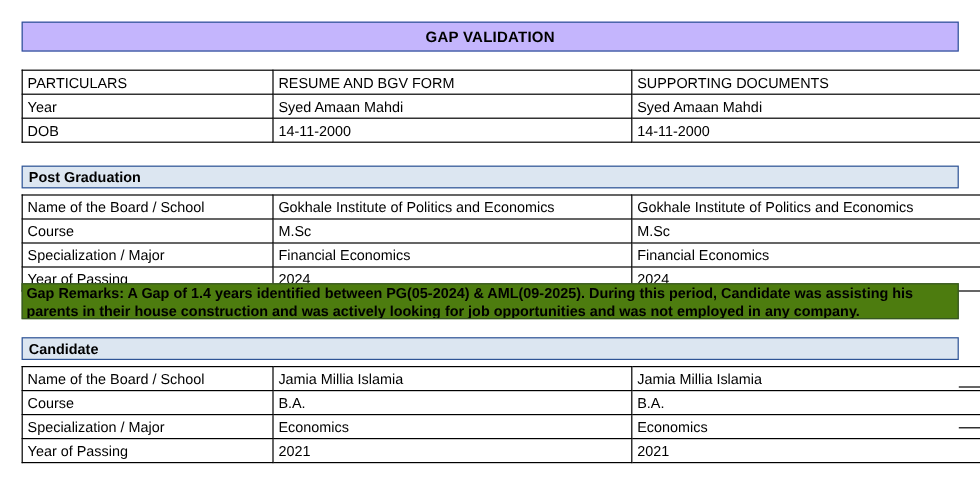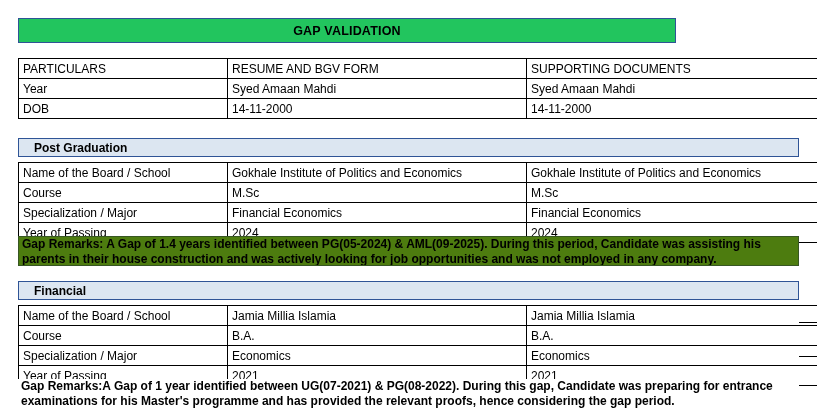--- a/index.html
+++ b/index.html
@@ -21,23 +21,23 @@
     width: 817px;
     height: 419px;
     box-sizing: border-box;
     padding: 0;
   }
   
   .title-bar {
     position: absolute;
     left: 18px;
     top: 18px;
-    width: 658px;
+    width: 781px;
     height: 25px;
-    background: #22c55e;
+    background: #c4b5fd;
     border: 1px solid #2f5496;
     box-sizing: border-box;
     display: flex;
     align-items: center;
     justify-content: center;
   }
   .title-bar .title-text {
     font-weight: bold;
     font-size: 12.5px;
     letter-spacing: 0.2px;
@@ -71,21 +71,21 @@
 
   
   .section-band {
     background: #dce6f1;
     border: 1px solid #2f5496;
     box-sizing: border-box;
     width: 781px;
     height: 19px;
     display: flex;
     align-items: center;
-    padding-left: 15px;
+    padding-left: 5px;
     font-weight: bold;
     font-size: 12px;
   }
 
   
   .block { position: absolute; left: 18px; }
 
   #particulars-table { top: 58px; }
   #post-grad-band   { top: 138px; }
   #post-grad-table  { top: 162px; }
@@ -184,21 +184,21 @@
         <td class="col-b">2024</td>
         <td class="col-c">2024</td>
       </tr>
     </tbody>
       </table>
   </div>
 
   <div class="remark" id="pg-remark">Gap Remarks: A Gap of 1.4 years identified between PG(05-2024) &amp; AML(09-2025). During this period, Candidate was assisting his parents in their house construction and was actively looking for job opportunities and was not employed in any company.</div>
 
   <div class="block section-band" id="grad-band">
-    <span>Financial</span>
+    <span>Candidate</span>
   </div>
 
   <div class="block" id="grad-table">
     <table class="grid">
       <tbody>
           <tr>
         <td class="col-a">Name of the Board / School</td>
         <td class="col-b">Jamia Millia Islamia</td>
         <td class="col-c">Jamia Millia Islamia</td>
       </tr>
@@ -214,18 +214,17 @@
       </tr>
       <tr>
         <td class="col-a">Year of Passing</td>
         <td class="col-b">2021</td>
         <td class="col-c">2021</td>
       </tr>
     </tbody>
       </table>
   </div>
 
-  <div class="remark" id="ug-remark">Gap Remarks:A Gap of 1 year identified between UG(07-2021) &amp; PG(08-2022). During this gap, Candidate was preparing for entrance examinations for his Master's programme and has provided the relevant proofs, hence considering the gap period.</div>
 
   <div class="stray-line" id="stray-1"></div>
   <div class="stray-line" id="stray-2"></div>
 
 </div>
 
 </body></html>

